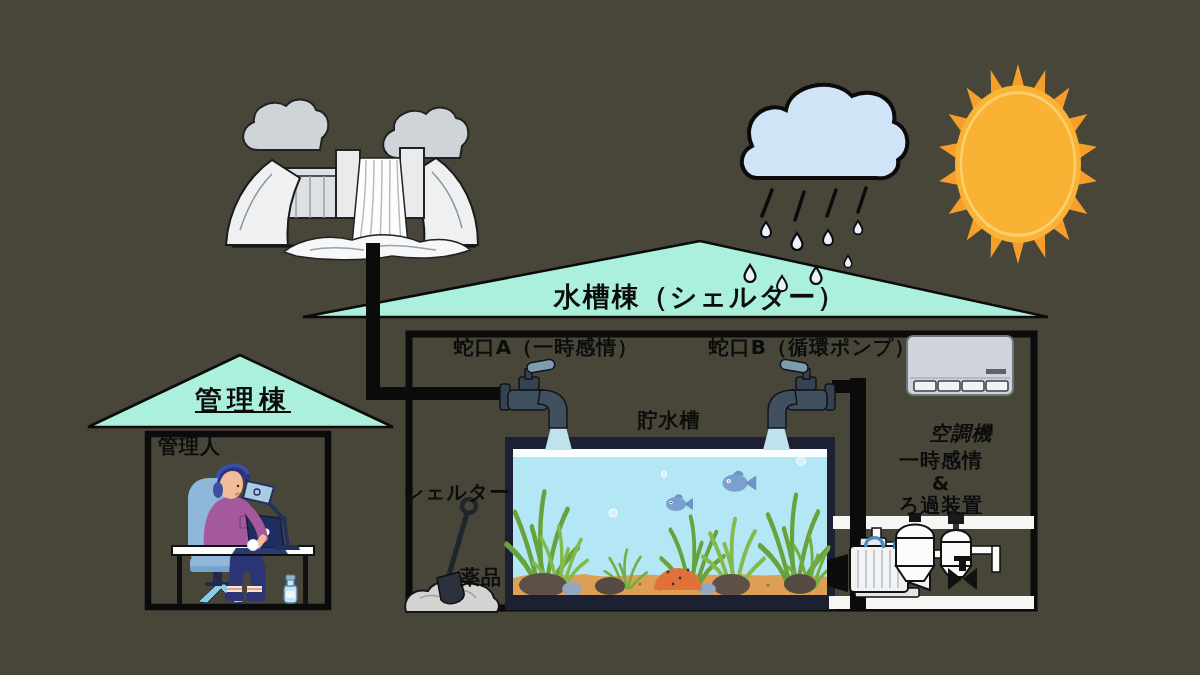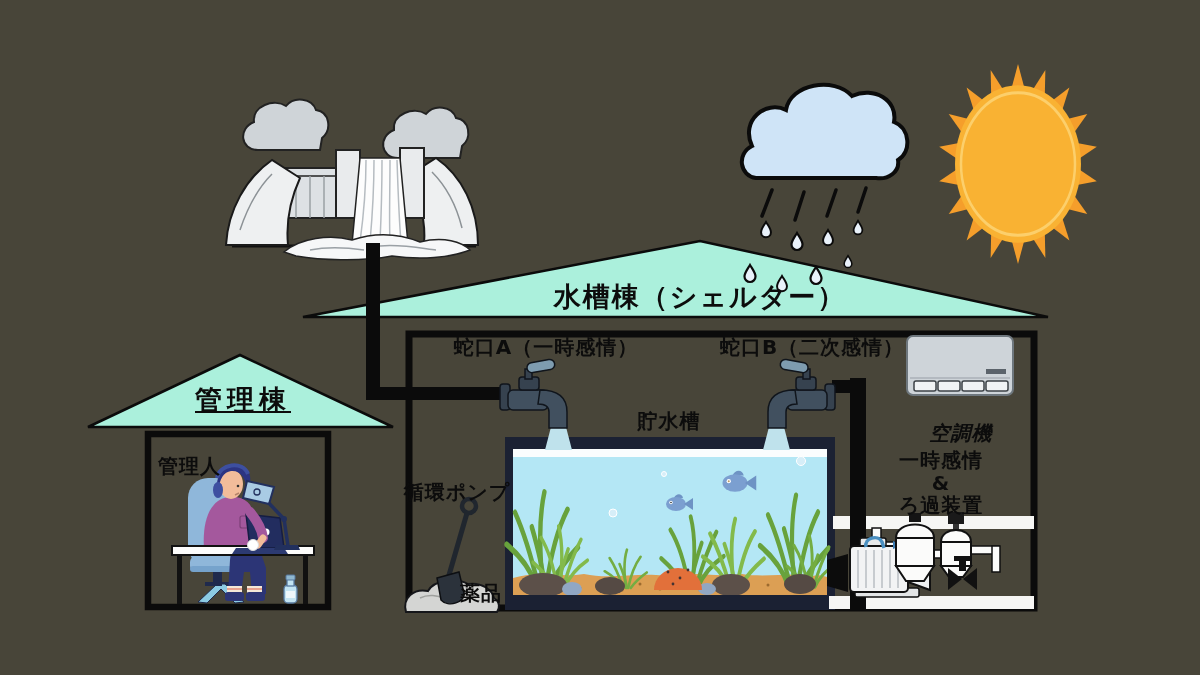--- a/index.html
+++ b/index.html
@@ -310,24 +310,24 @@
     <circle cx="257" cy="492" r="3" fill="none" stroke="#22305e" stroke-width="1.3"></circle>
     <rect x="284" y="585" width="13" height="18" rx="4" fill="#c3e4f2" stroke="#56789e" stroke-width="1.3"></rect>
     <rect x="287" y="579" width="7" height="7" fill="#c3e4f2" stroke="#56789e" stroke-width="1.3"></rect>
     <rect x="286" y="575" width="9" height="5" rx="1" fill="#8fb7cf" stroke="#56789e" stroke-width="1"></rect>
     <rect x="286" y="591" width="9" height="7" fill="#eef7fb"></rect>
   </g>
 </svg>
 
 <div class="lbl big center" style="left:700px;top:283px;">水槽棟（シェルター）</div>
 <div class="lbl big2 center" style="left:243px;top:386px;">管理棟</div>
-<div class="lbl small" style="left:158px;top:456px;">管理人</div>
+<div class="lbl small" style="left:158px;top:436px;">管理人</div>
 <div class="lbl small center" style="left:546px;top:337px;">蛇口A（一時感情）</div>
-<div class="lbl small center" style="left:812px;top:337px;">蛇口B（二次感情）</div>
-<div class="lbl small center" style="left:669px;top:411px;">貯水槽</div>
+<div class="lbl small center" style="left:812px;top:337px;">蛇口B（循環ポンプ）</div>
+<div class="lbl small center" style="left:669px;top:411px;font-family:Liberation Mono, monospace;">貯水槽</div>
 <div class="lbl small center" style="left:961px;top:423px;font-style:italic;">空調機</div>
 <div class="lbl small center" style="left:941px;top:450px;">一時感情</div>
 <div class="lbl small center" style="left:941px;top:473px;">&amp;</div>
 <div class="lbl small center" style="left:941px;top:495px;">ろ過装置</div>
-<div class="lbl small center" style="left:457px;top:482px;">循環ポンプ</div>
-<div class="lbl small center" style="left:481px;top:567px;margin-top:16px;">薬品</div>
+<div class="lbl small center" style="left:457px;top:482px;">シェルター</div>
+<div class="lbl small center" style="left:481px;top:567px;">薬品</div>
 
 </div>
 
 </body></html>

